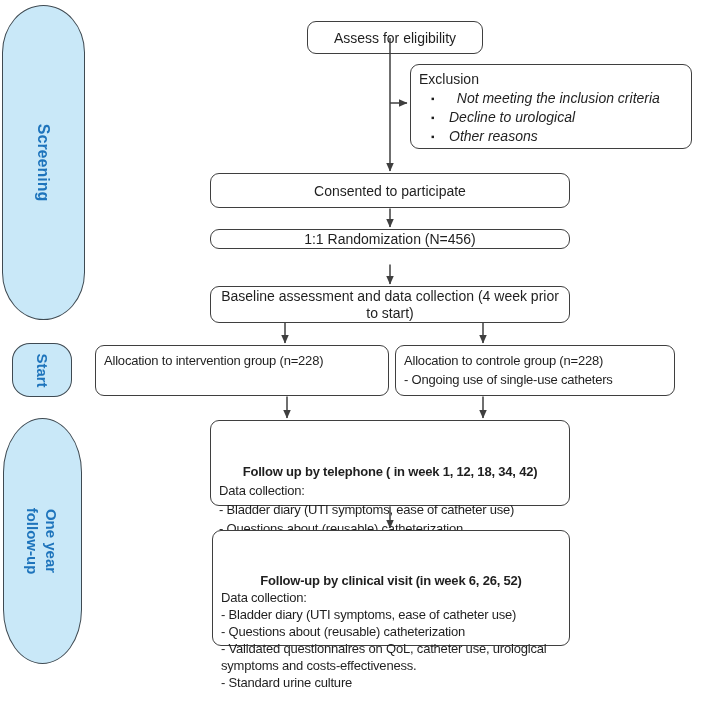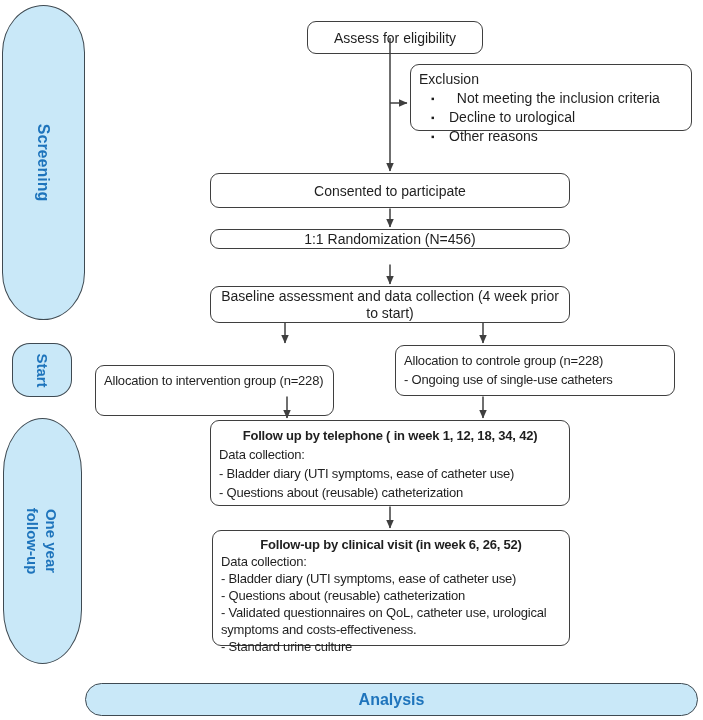--- a/index.html
+++ b/index.html
@@ -10,24 +10,24 @@
   
   .box{
     position:absolute;background:#fff;border:1.4px solid #3f3f3f;border-radius:9px;
     box-sizing:border-box;font-size:14px;
   }
   .box.center{display:flex;align-items:center;justify-content:center;text-align:center;}
   .box.pad{padding:5px 8px;}
   .small{font-size:13px;letter-spacing:-0.2px;}
   .lh19{line-height:19px;}
   .lh17{line-height:17px;}
-  .boldline{font-weight:bold;text-align:center;}
+  .boldline{font-weight:bold;text-align:center;margin-top:36px;}
   
   .excl{padding:5px 10px 5px 8px;font-size:14px;line-height:19px;}
-  .excl-row{display:flex;align-items:center;}
+  .excl-row{display:flex;align-items:center;font-style:italic;}
   .sq{display:inline-block;width:30px;padding-left:12px;box-sizing:border-box;font-size:10px;flex:0 0 auto;}
   .sq::before{content:"\25AA";}
   .pre{white-space:pre-wrap;}
   
   .stage{
     position:absolute;background:#C9E8F8;border:1.4px solid #3f4a52;box-sizing:border-box;
     display:flex;align-items:center;justify-content:center;
   }
   .rot{
     transform:rotate(90deg);white-space:nowrap;color:#1E74BC;font-weight:bold;
@@ -59,21 +59,21 @@
     <span class="rot" style="font-size:15px;">
       <span class="ln">One year</span>
       <span class="ln">follow-up</span>
     </span>
   </div>
 
   <div class="box center" style="left:307px;top:21px;width:176px;height:33px;">
     <span>Assess for eligibility</span>
   </div>
 
-  <div class="box excl" style="left:410px;top:64px;width:282px;height:67px;">
+  <div class="box excl" style="left:410px;top:64px;width:282px;height:85px;">
     <div>Exclusion</div>
     <div class="excl-row">
       <span class="sq"></span>
       <span class="pre">  Not meeting the inclusion criteria</span>
     </div>
     <div class="excl-row">
       <span class="sq"></span>
       <span class="pre">Decline to urological</span>
     </div>
     <div class="excl-row">
@@ -87,21 +87,21 @@
   </div>
 
   <div class="box center" style="left:210px;top:229px;width:360px;height:20px;">
     <span>1:1 Randomization (N=456)</span>
   </div>
 
   <div class="box center" style="left:210px;top:286px;width:360px;height:37px;line-height:17px;padding:0 6px;">
     <span>Baseline assessment and data collection (4 week prior to start)</span>
   </div>
 
-  <div class="box pad small lh19" style="left:95px;top:365px;width:239px;height:51px;">
+  <div class="box pad small lh19" style="left:95px;top:345px;width:294px;height:51px;">
     <div>Allocation to intervention group (n=228)</div>
   </div>
 
   <div class="box pad small lh19" style="left:395px;top:345px;width:280px;height:51px;">
     <div>Allocation to controle group (n=228)</div>
     <div>- Ongoing use of single-use catheters</div>
   </div>
 
   <div class="box pad small lh19" style="left:210px;top:420px;width:360px;height:86px;">
     <div class="boldline">Follow up by telephone ( in week 1, 12, 18, 34, 42)</div>
@@ -112,23 +112,20 @@
 
   <div class="box pad small lh17" style="left:212px;top:530px;width:358px;height:116px;">
     <div class="boldline">Follow-up by clinical visit (in week 6, 26, 52)</div>
     <div>Data collection:</div>
     <div>- Bladder diary (UTI symptoms, ease of catheter use)</div>
     <div>- Questions about (reusable) catheterization</div>
     <div>- Validated questionnaires on QoL, catheter use, urological symptoms and costs-effectiveness.</div>
     <div>- Standard urine culture</div>
   </div>
 
-  <div class="analysis" style="left:85px;top:683px;width:613px;height:33px;">
-    <span>Analysis</span>
-  </div>
 
   <svg class="arrows" width="703" height="720" viewBox="0 0 703 720">
     <defs>
       <marker id="ah" markerWidth="10" markerHeight="8" refX="8.5" refY="4" orient="auto" markerUnits="userSpaceOnUse">
         <path d="M0,0 L9,4 L0,8 Z" fill="#3f3f3f"></path>
       </marker>
     </defs>
     <g stroke="#3f3f3f" stroke-width="1.5" fill="none">
       <line x1="390" y1="38" x2="390" y2="171" marker-end="url(#ah)"></line>
       <line x1="390" y1="103" x2="407" y2="103" marker-end="url(#ah)"></line>

